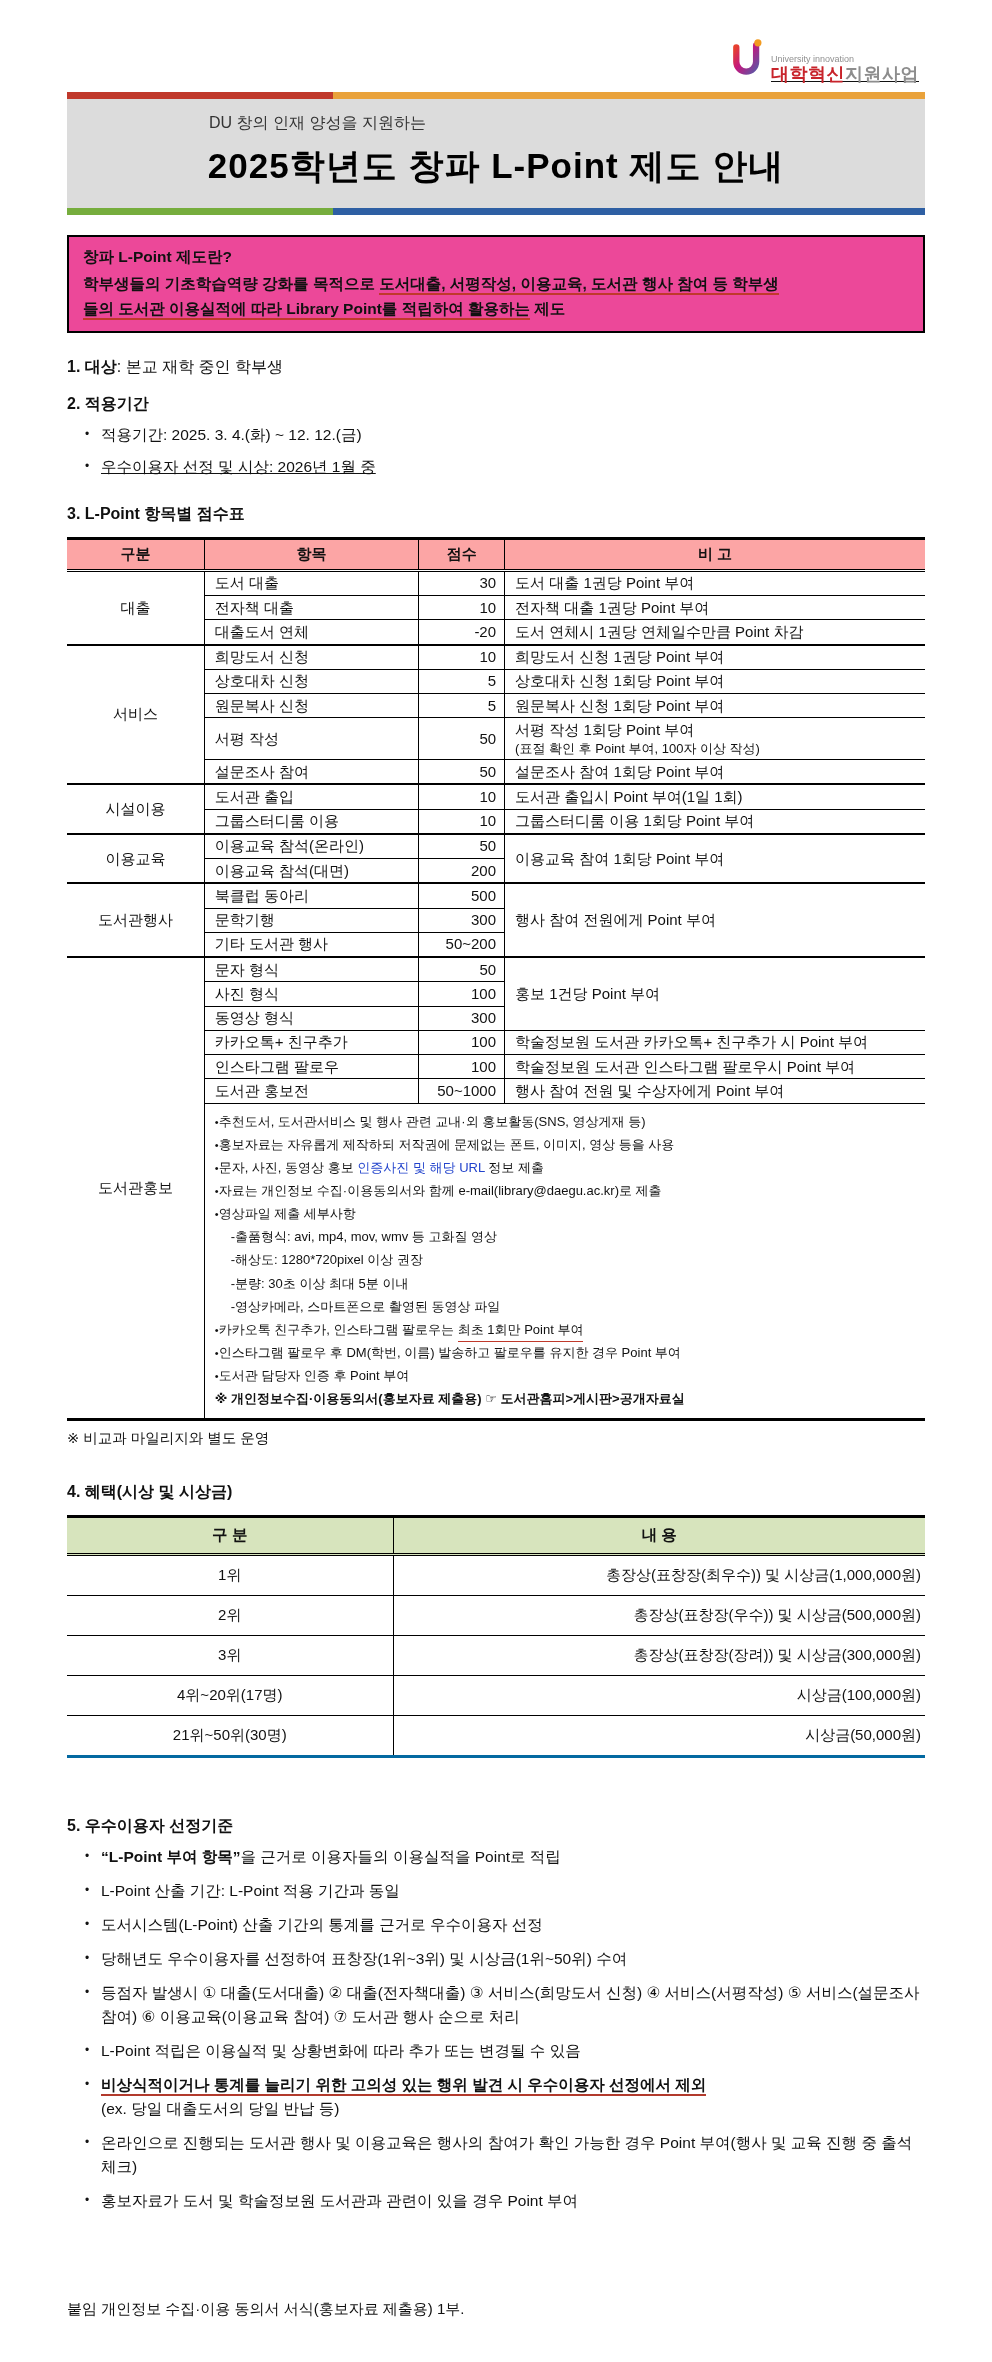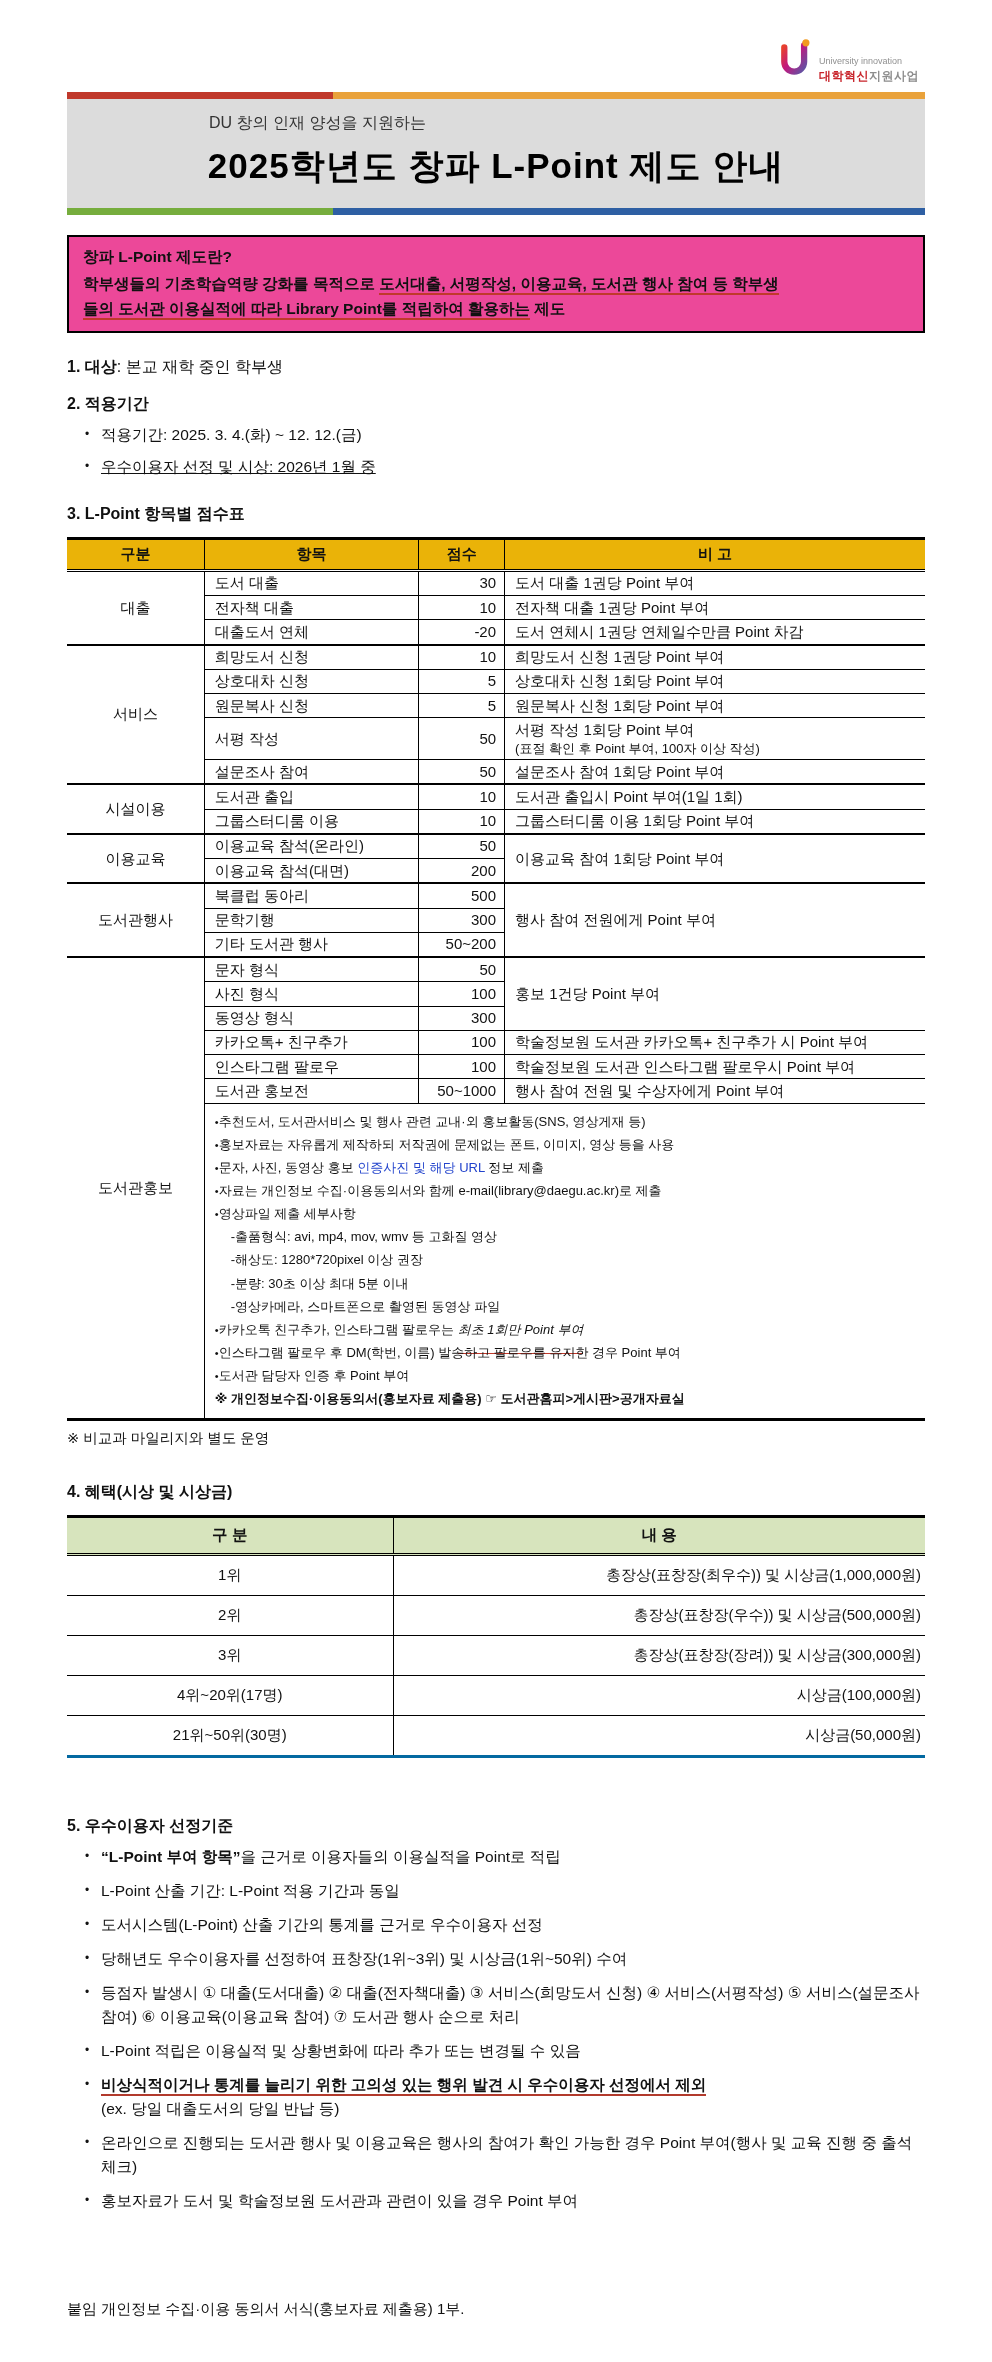--- a/index.html
+++ b/index.html
@@ -8,21 +8,21 @@
     width:992px; height:2362px; background:#ffffff; overflow:hidden;
     font-family:"Liberation Sans","DejaVu Sans",sans-serif; color:#111;
   }
   .page { padding:0 67px; }
 
   
   .logo-row { display:flex; justify-content:flex-end; align-items:flex-end; padding:38px 6px 8px 0; }
   .logo { display:flex; align-items:flex-end; gap:5px; }
   .logo-texts { line-height:1.05; }
   .logo-tag { display:block; font-size:9px; color:#909090; margin-bottom:1px; }
-  .logo-brand { font-size:12px; font-weight:bold; letter-spacing:0.5px; }
+  .logo-brand { font-size:18px; font-weight:bold; letter-spacing:0.5px;text-decoration:underline; }
   .brand-red { color:#c8242b; }
   .brand-gray { color:#8d8d8d; }
 
   
   .rule { display:flex; height:7px; }
   .rule .seg-a { width:31%; }
   .rule .seg-b { flex:1; }
   .rule-top .seg-a { background:#c0392b; }
   .rule-top .seg-b { background:#e9a23b; }
   .rule-bottom .seg-a { background:#76ad3d; }
@@ -47,38 +47,38 @@
   .sec5 { margin-top:58px; }
 
   ul.bullets { list-style:none; margin:8px 0 0; padding:0 0 0 18px; }
   ul.bullets li { position:relative; padding-left:16px; margin-bottom:8px; font-size:15.5px; line-height:1.5; }
   ul.bullets li::before { content:"\2022"; position:absolute; left:0; top:2px; font-size:12px; }
   .u-black { text-decoration:underline; }
 
   
   table.t1 { width:100%; border-collapse:collapse; margin-top:12px;
     border-top:3px solid #000; border-bottom:3px solid #000; font-size:15px; }
-  .t1 th { background:#eab308; border-bottom:3px double #000; font-weight:bold; padding:5px 2px; }
+  .t1 th { background:#fca5a5; border-bottom:3px double #000; font-weight:bold; padding:5px 2px; }
   .t1 th + th { border-left:1px solid #000; }
   .t1 td { border-top:1px solid #000; padding:1.5px 8px; vertical-align:middle; line-height:1.35; }
   .t1 td.c-item, .t1 td.c-score, .t1 td.c-note { border-left:1px solid #000; }
   .t1 td.cat { text-align:center; padding:1.5px 2px; }
   .t1 td.c-item { text-align:left; padding-left:10px; }
   .t1 td.c-score { text-align:right; padding-right:8px; }
   .t1 td.c-note { text-align:left; padding-left:10px; }
   .t1 tr.grp > td { border-top-width:2px; }
   .t1 .sub { font-size:13px; display:block; }
 
   .t1 td.notes-cell { padding:6px 6px 8px 10px; font-size:13px; font-weight:normal; line-height:1.78; }
   .pn { padding-left:12px; text-indent:-12px; }
   .pn::before { content:"\2022 "; font-size:11px; }
   .pn-sub { padding-left:16px; }
   .blue { color:#2243cc; }
   .pn-final { font-weight:bold; padding-left:0; text-indent:0; }
-  .ru-thin { border-bottom:1.5px solid #c0392b; padding-bottom:16px;font-style:italic; }
+  .ru-thin { border-bottom:1.5px solid #c0392b; padding-bottom:4px; }
 
   .after-note { font-size:14.5px; margin-top:8px; }
 
   
   table.t2 { width:100%; border-collapse:collapse; margin-top:12px;
     border-top:3px solid #000; border-bottom:3px solid #0369a1; font-size:15px; }
   .t2 th { background:#d7e4bd; border-bottom:3px double #000; font-weight:bold; padding:7px 2px; font-size:15.5px; }
   .t2 th + th { border-left:1px solid #000;font-family:Liberation Serif, serif; }
   .t2 td { border-top:1.5px solid #000; text-align:center; padding:10px 4px; }
   .t2 td.col2 { border-left:1px solid #000;text-align:right; }

